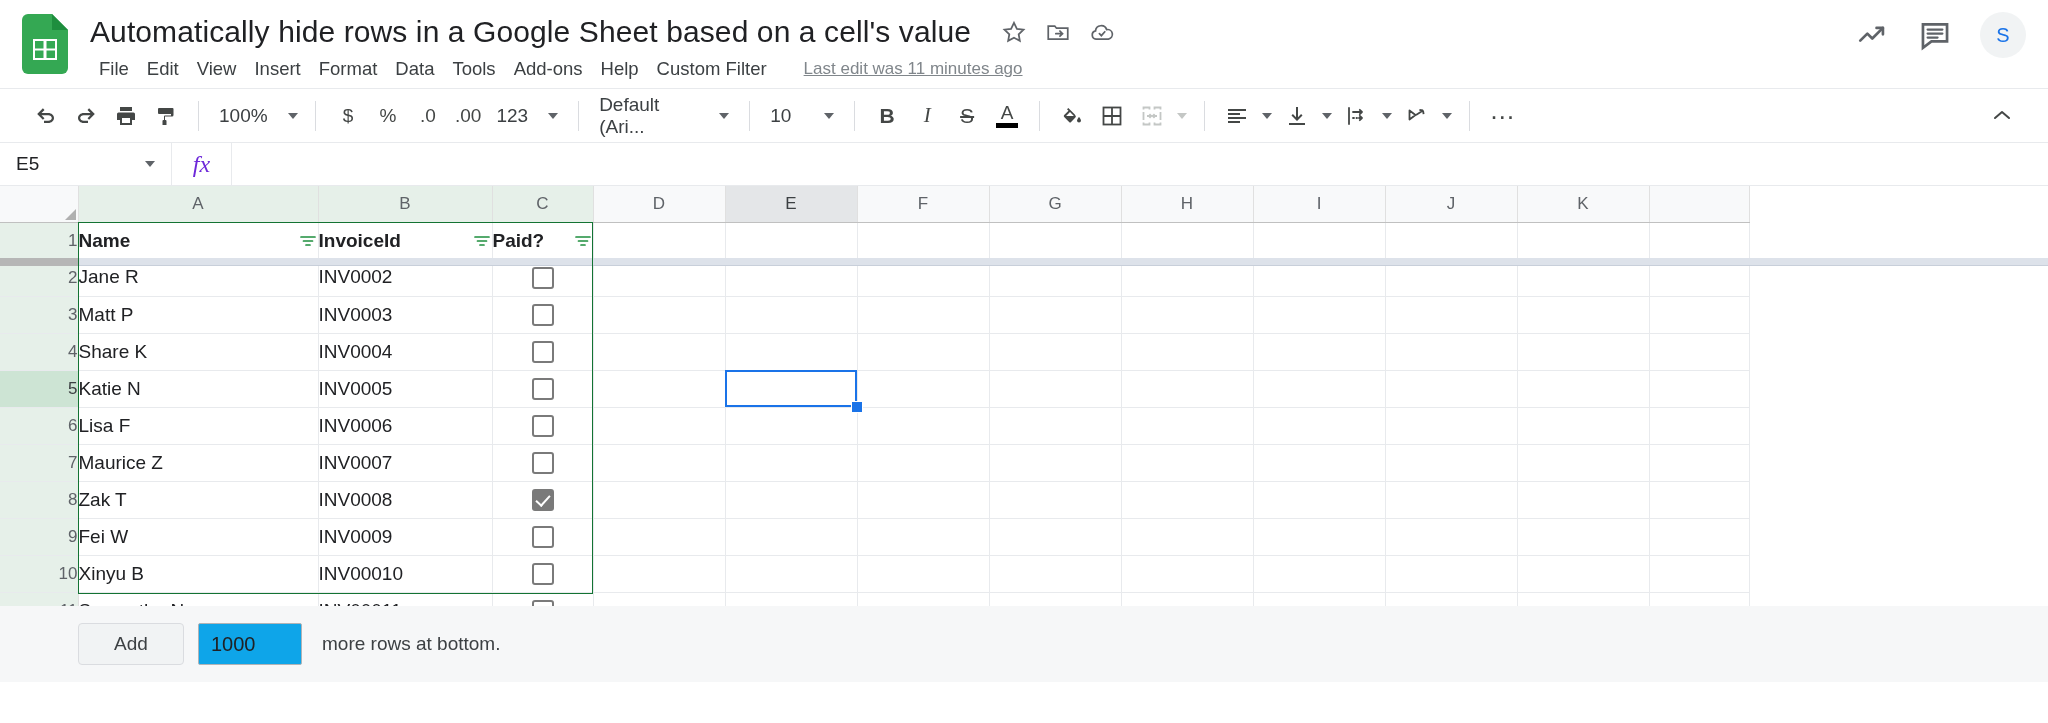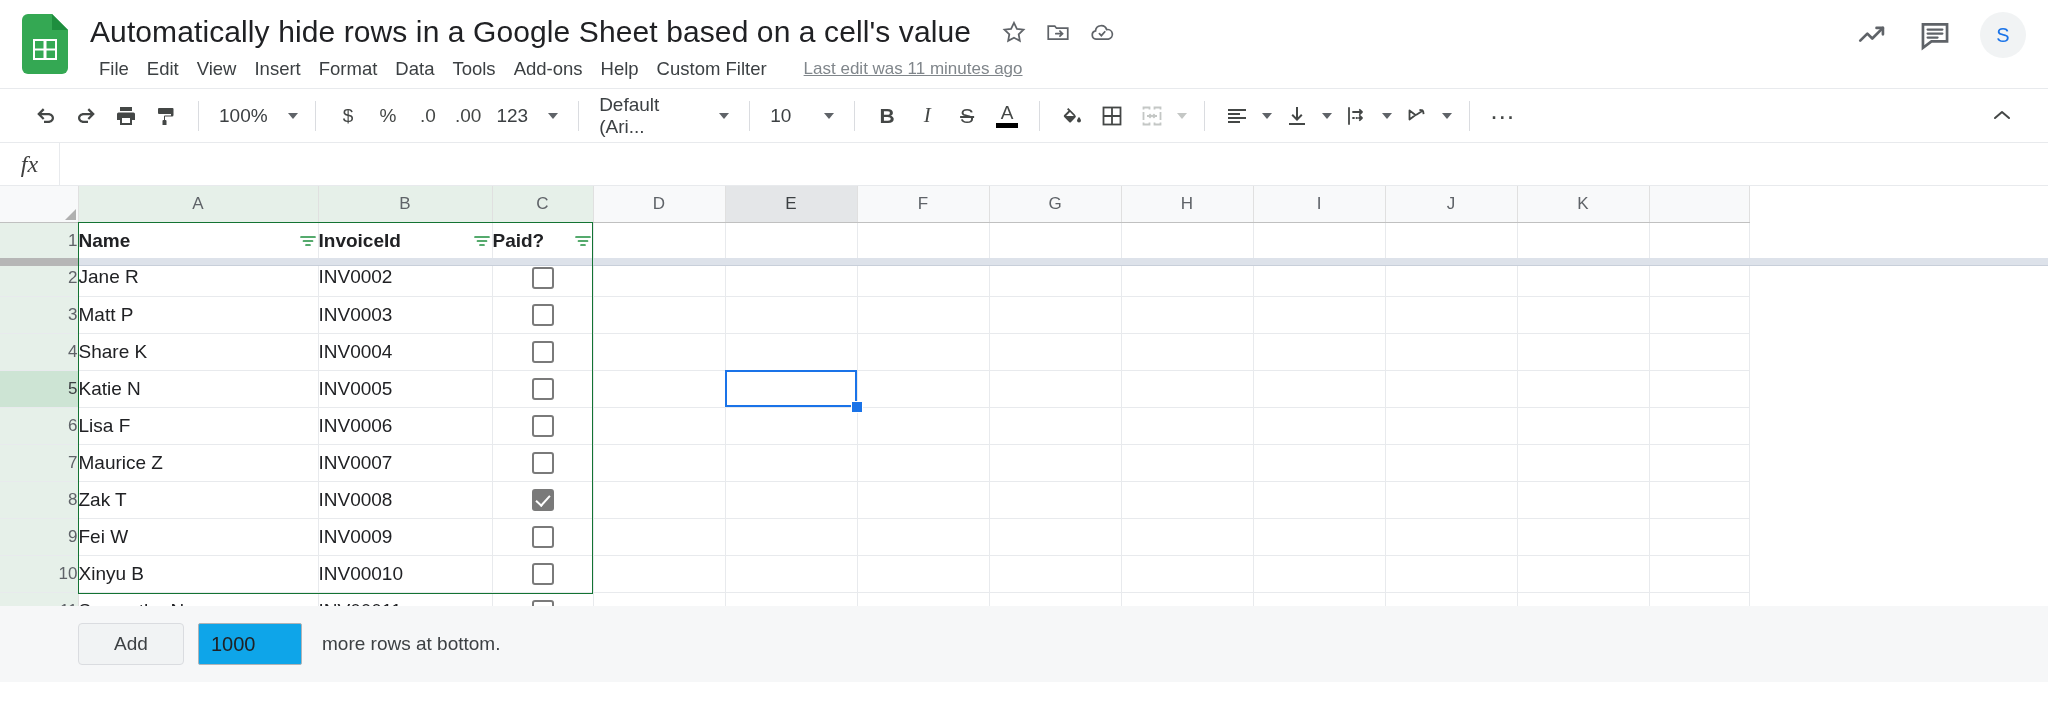--- a/index.html
+++ b/index.html
@@ -99,21 +99,21 @@
   }
   .namebox {
     width: 172px; display: flex; align-items: center;
     padding: 0 16px; justify-content: space-between;
     border-right: 1px solid #e8eaed; cursor: pointer;
   }
   .namebox span { font-size: 19px; color: #202124; }
   .fx {
     width: 60px; display: flex; align-items: center; justify-content: center;
     font-family: "Liberation Serif", serif; font-style: italic;
-    font-size: 24px; color: #404040; border-right: 1px solid #e8eaed;
+    font-size: 24px; color: #6d28d9; border-right: 1px solid #e8eaed;
   }
   .formula-input {
     flex: 1; display: flex; align-items: center;
     padding: 0 14px; font-size: 19px; color: #202124; cursor: text;
   }
 
   
   .gridwrap { position: relative; height: 420px; overflow: hidden; background:#fff; }
   table.grid { border-collapse: collapse; table-layout: fixed; }
   table.grid td, table.grid th { padding: 0; margin: 0; }
@@ -412,20 +412,24 @@
   <div class="tb-btn" style="font-size:26px;letter-spacing:2px;padding-bottom:10px;">…</div>
 
   <div class="tb-btn collapse-btn">
     <svg width="24" height="24" viewBox="0 0 24 24" fill="none" stroke="currentColor" stroke-width="2" stroke-linecap="round" stroke-linejoin="round">
         <path d="M5 14l7-6 7 6"></path>
       </svg>
   </div>
 </div>
 
 <div class="formulabar">
+  <div class="namebox">
+    <span>E5</span>
+    <span class="caret"></span>
+  </div>
   <div class="fx">
     <span>fx</span>
   </div>
   <div class="formula-input"></div>
 </div>
 
 <div class="gridwrap">
   <table class="grid">
     <colgroup>
       <col style="width:78px">

